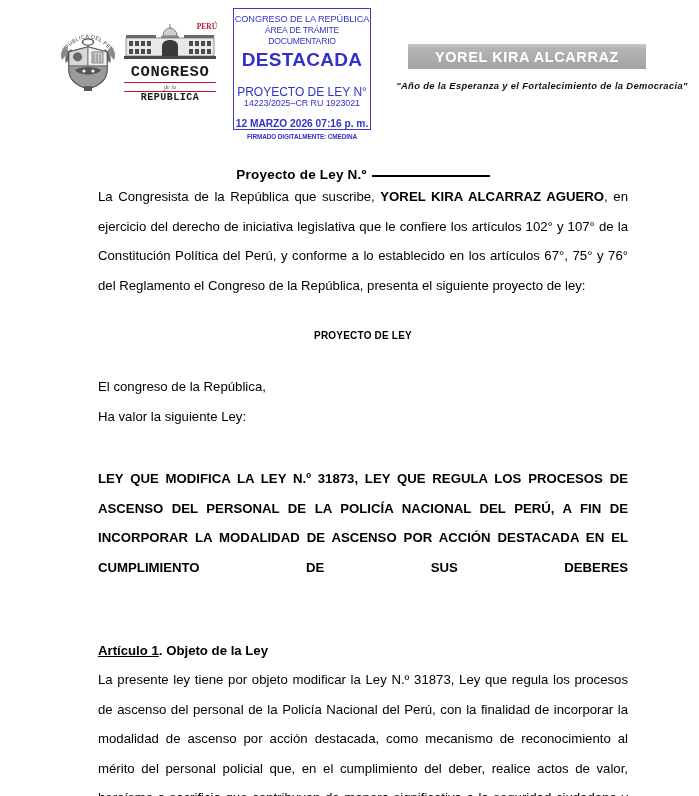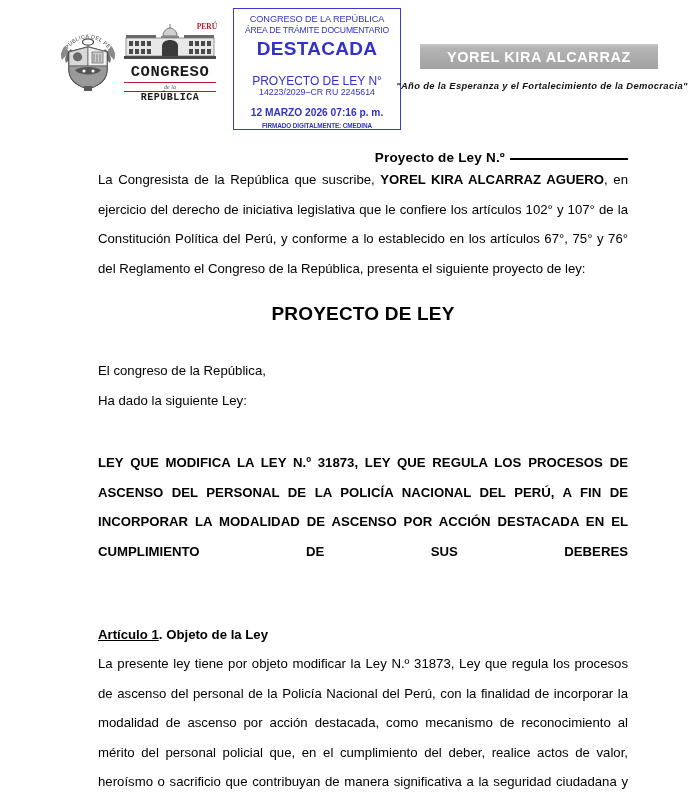--- a/index.html
+++ b/index.html
@@ -66,21 +66,21 @@
     background: #b01c2e;
     margin: 1px auto;
     width: 92px;
   }
 
   
   .stamp {
     position: absolute;
     left: 233px;
     top: 8px;
-    width: 168px;
+    width: 138px;
     height: 122px;
     border: 1.6px solid #3b3bc8;
     box-sizing: border-box;
     text-align: center;
     color: #3232c8;
     font-family: "Liberation Sans", sans-serif;
     padding-top: 5px;
   }
   .stamp-l1 {
     font-size: 9.2px;
@@ -118,21 +118,21 @@
     font-size: 6.4px;
     font-weight: bold;
     letter-spacing: -0.1px;
     line-height: 9px;
     margin-top: 2px;
   }
 
   
   .name-banner {
     position: absolute;
-    left: 420px;
+    left: 408px;
     top: 44px;
     width: 238px;
     height: 25px;
     background: linear-gradient(to bottom, #c9c9c9 0%, #b4b4b4 18%, #a2a2a2 100%);
     color: #ffffff;
     font-size: 14.5px;
     font-weight: bold;
     letter-spacing: 0.6px;
     display: flex;
     align-items: center;
@@ -153,49 +153,49 @@
 
   
   .doc-body {
     position: absolute;
     left: 98px;
     top: 143px;
     width: 530px;
   }
 
   .proyecto-line {
-    text-align: right;
+    text-align: center;
     font-size: 13.5px;
     font-weight: bold;
     letter-spacing: 0.2px;
-    margin-top: 7px;
+    margin-top: 24px;
   }
   .blank-rule {
     display: inline-block;
     border-bottom: 2.2px solid #000;
     width: 118px;
     vertical-align: 2px;
     margin-left: 5px;
   }
 
   p.para {
     font-size: 13.2px;
     line-height: 29.5px;
     text-align: justify;
     text-justify: inter-word;
     margin: 0;
   }
   .para-1 { margin-top: 45px; }
 
   .centered-head {
     text-align: center;
-    font-size: 19px;
+    font-size: 10px;
     font-weight: bold;
     letter-spacing: 0.2px;
-    margin-top: 20px;
+    margin-top: 30px;
   }
 
   .plain-line {
     font-size: 13.2px;
     line-height: 29.5px;
   }
   .line-congreso { margin-top: 31px; }
 
   .law-title {
     font-size: 13.2px;
@@ -291,21 +291,21 @@
     <div class="congress-delas">de la</div>
     <div class="redrule"></div>
     <div class="congress-word congress-2">REPÚBLICA</div>
   </div>
 
   <div class="stamp">
     <div class="stamp-l1">CONGRESO DE LA REPÚBLICA</div>
     <div class="stamp-l2">ÁREA DE TRÁMITE DOCUMENTARIO</div>
     <div class="stamp-recibido">DESTACADA</div>
     <div class="stamp-l3">PROYECTO DE LEY N°</div>
-    <div class="stamp-l4">14223/2029–CR  RU 2245614</div>
+    <div class="stamp-l4">14223/2025–CR  RU 1923021</div>
     <div class="stamp-date">12 MARZO 2026  07:16 p. m.</div>
     <div class="stamp-sign">FIRMADO DIGITALMENTE: CMEDINA</div>
   </div>
 
   <div class="name-banner">
     <span>YOREL KIRA ALCARRAZ</span>
   </div>
   <div class="motto">"Año de la Esperanza y el Fortalecimiento de la Democracia"</div>
 </div>
 
@@ -313,20 +313,20 @@
 
   <div class="proyecto-line">
     <span>Proyecto de Ley N.º</span><span class="blank-rule"></span>
   </div>
 
   <p class="para para-1"><span>La Congresista de la República que suscribe, </span><b>YOREL KIRA ALCARRAZ AGUERO</b><span>, en ejercicio del derecho de iniciativa legislativa que le confiere los artículos 102° y 107° de la Constitución Política del Perú, y conforme a lo establecido en los artículos 67°, 75° y 76° del Reglamento el Congreso de la República, presenta el siguiente proyecto de ley:</span></p>
 
   <div class="centered-head">PROYECTO DE LEY</div>
 
   <div class="plain-line line-congreso">El congreso de la República,</div>
-  <div class="plain-line">Ha dado la siguiente Ley:</div>
+  <div class="plain-line">Ha valor la siguiente Ley:</div>
 
   <p class="law-title">LEY QUE MODIFICA LA LEY N.º 31873, LEY QUE REGULA LOS PROCESOS DE ASCENSO DEL PERSONAL DE LA POLICÍA NACIONAL DEL PERÚ, A FIN DE INCORPORAR LA MODALIDAD DE ASCENSO POR ACCIÓN DESTACADA EN EL CUMPLIMIENTO DE SUS DEBERES</p>
 
   <div class="articulo-head"><u>Artículo 1</u><span>. Objeto de la Ley</span></div>
 
   <p class="para para-art">La presente ley tiene por objeto modificar la Ley N.º 31873, Ley que regula los procesos de ascenso del personal de la Policía Nacional del Perú, con la finalidad de incorporar la modalidad de ascenso por acción destacada, como mecanismo  de reconocimiento al mérito del personal policial que, en el cumplimiento del deber, realice actos de valor, heroísmo o sacrificio que contribuyan de manera significativa a la seguridad ciudadana y al fortalecimiento institucional de la Policía Nacional del Perú.</p>
 </div>
 
 </body></html>

